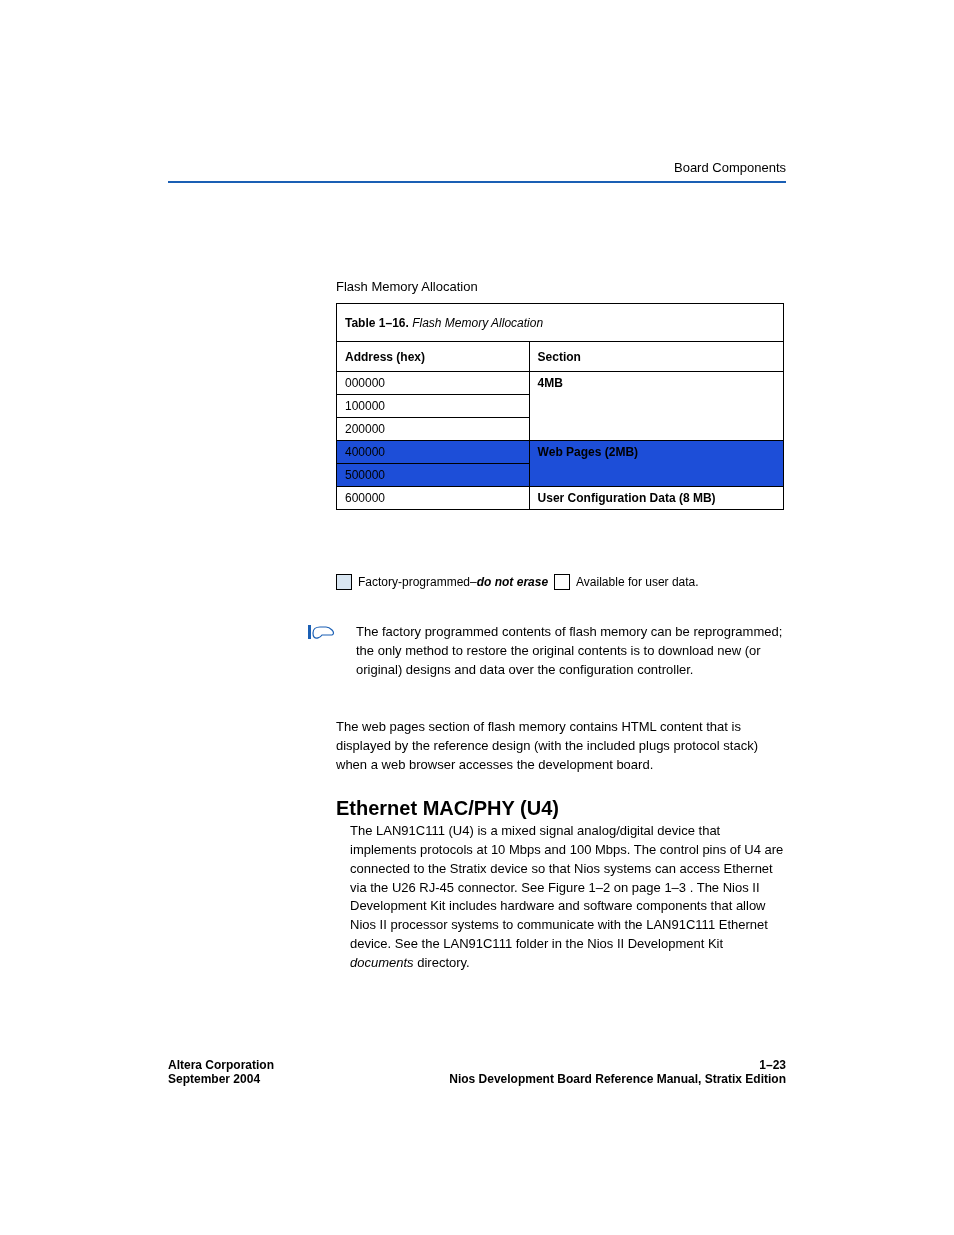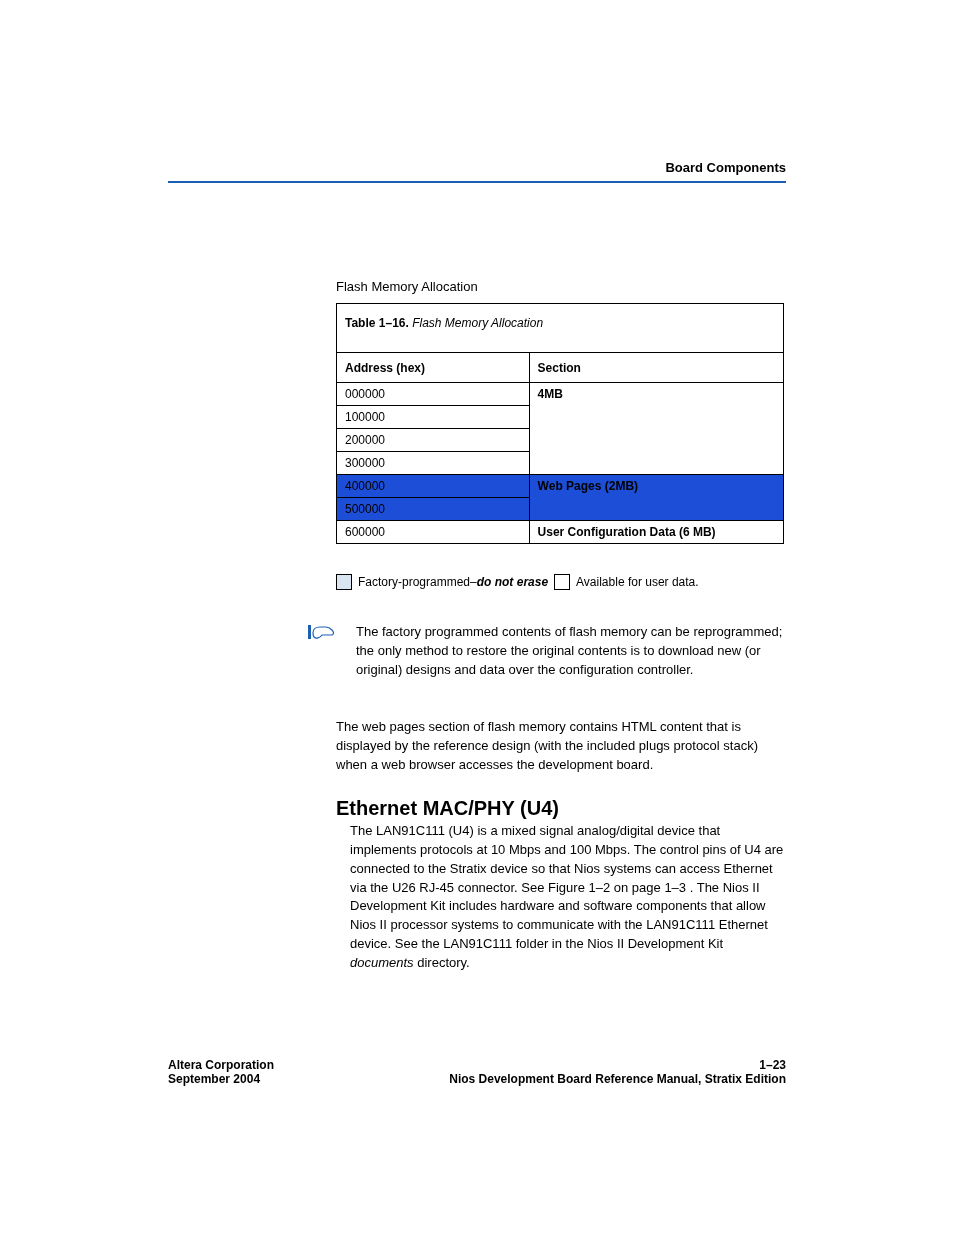--- a/index.html
+++ b/index.html
@@ -1,29 +1,29 @@
 <!DOCTYPE html>
 <html><head>
 <meta charset="utf-8">
 <style>
   * { box-sizing: border-box; margin: 0; padding: 0; }
   html, body { width: 954px; height: 1235px; background: #fff; font-family: Arial, Helvetica, sans-serif; color: #000; }
   .page { position: relative; width: 954px; height: 1235px; }
 
   
   .running-header { position: absolute; top: 160px; left: 168px; right: 168px; }
-  .running-header .title { text-align: right; font-size: 13px; font-weight: bold; margin-bottom: 6px; }
+  .running-header .title { text-align: right; font-size: 13px; font-weight: normal; margin-bottom: 6px; }
   .running-header .rule { border-top: 2.5px solid #1a5fb4; }
 
   
   .lead-text { position: absolute; top: 279px; left: 336px; font-size: 13px; }
 
   
   .tbl-wrap { position: absolute; top: 303px; left: 336px; width: 448px; border: 1px solid #000; }
-  .tbl-caption { font-size: 12px; padding: 12px 8px 22px 8px; border-bottom: 1px solid #000; }
+  .tbl-caption { font-size: 12px; padding: 12px 8px 11px 8px; border-bottom: 1px solid #000; }
   .tbl-caption .bold { font-weight: bold; }
   .tbl-caption .italic { font-style: italic; }
   table { border-collapse: collapse; width: 100%; }
   th, td { font-size: 12px; text-align: left; vertical-align: top; }
   thead th { padding: 8px 8px 7px 8px; font-weight: bold; border-top: 0; }
   tbody td { padding: 4px 8px 4px 8px; margin-left: 20px; }
   .col-addr { width: 193px; border-right: 1px solid #000; }
   .col-sec  { width: 255px; }
   tr.row-sep td { border-top: 1px solid #000; }
   .row-shade { background: #1d4ed8; }
@@ -86,35 +86,31 @@
             <td class="col-sec"><b>4MB</b></td>
           </tr>
           <tr class="addr-sep">
             <td class="col-addr">100000</td>
             <td class="col-sec"></td>
           </tr>
           <tr class="addr-sep">
             <td class="col-addr">200000</td>
             <td class="col-sec"></td>
           </tr>
-          <tr class="addr-sep">
-            <td class="col-addr">300000</td>
-            <td class="col-sec"></td>
-          </tr>
           <tr class="row-sep row-shade">
             <td class="col-addr">400000</td>
             <td class="col-sec"><b>Web Pages (2MB)</b></td>
           </tr>
           <tr class="addr-sep row-shade">
             <td class="col-addr">500000</td>
             <td class="col-sec"></td>
           </tr>
           <tr class="row-sep">
             <td class="col-addr">600000</td>
-            <td class="col-sec"><b>User Configuration Data (6 MB)</b></td>
+            <td class="col-sec"><b>User Configuration Data (8 MB)</b></td>
           </tr>
         </tbody>
     </table>
   </div>
 
   <div class="legend">
     <span class="swatch shaded"></span>
     <span>
       <span>Factory-programmed–</span><span class="bi">do not erase</span>
     </span>

